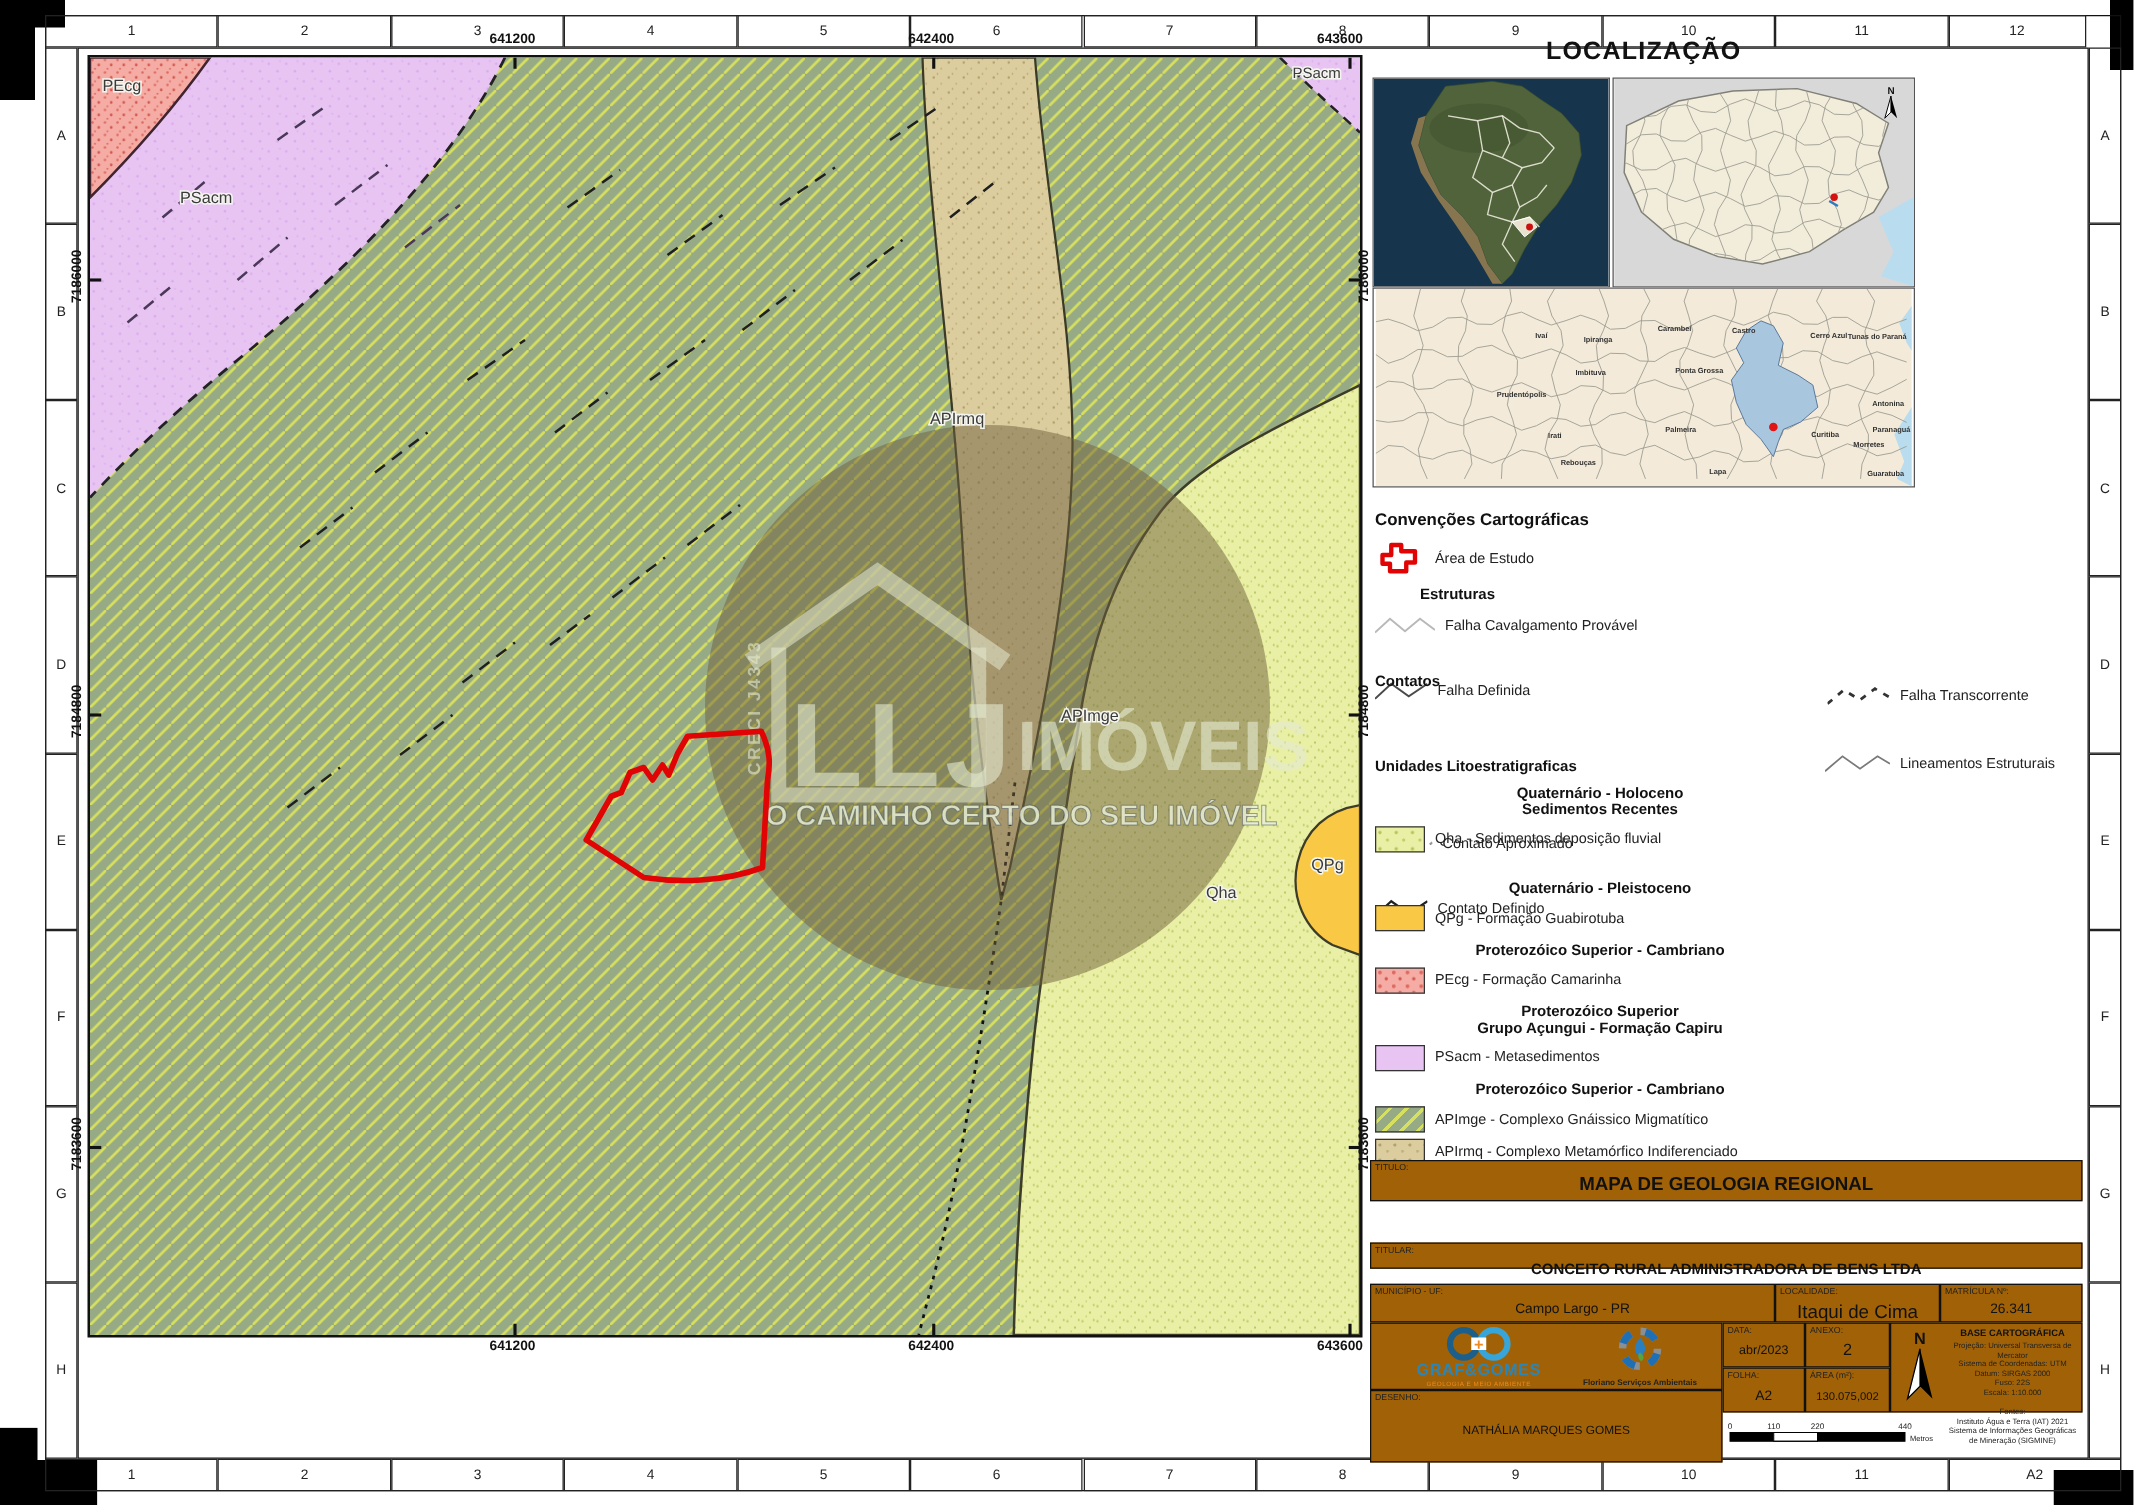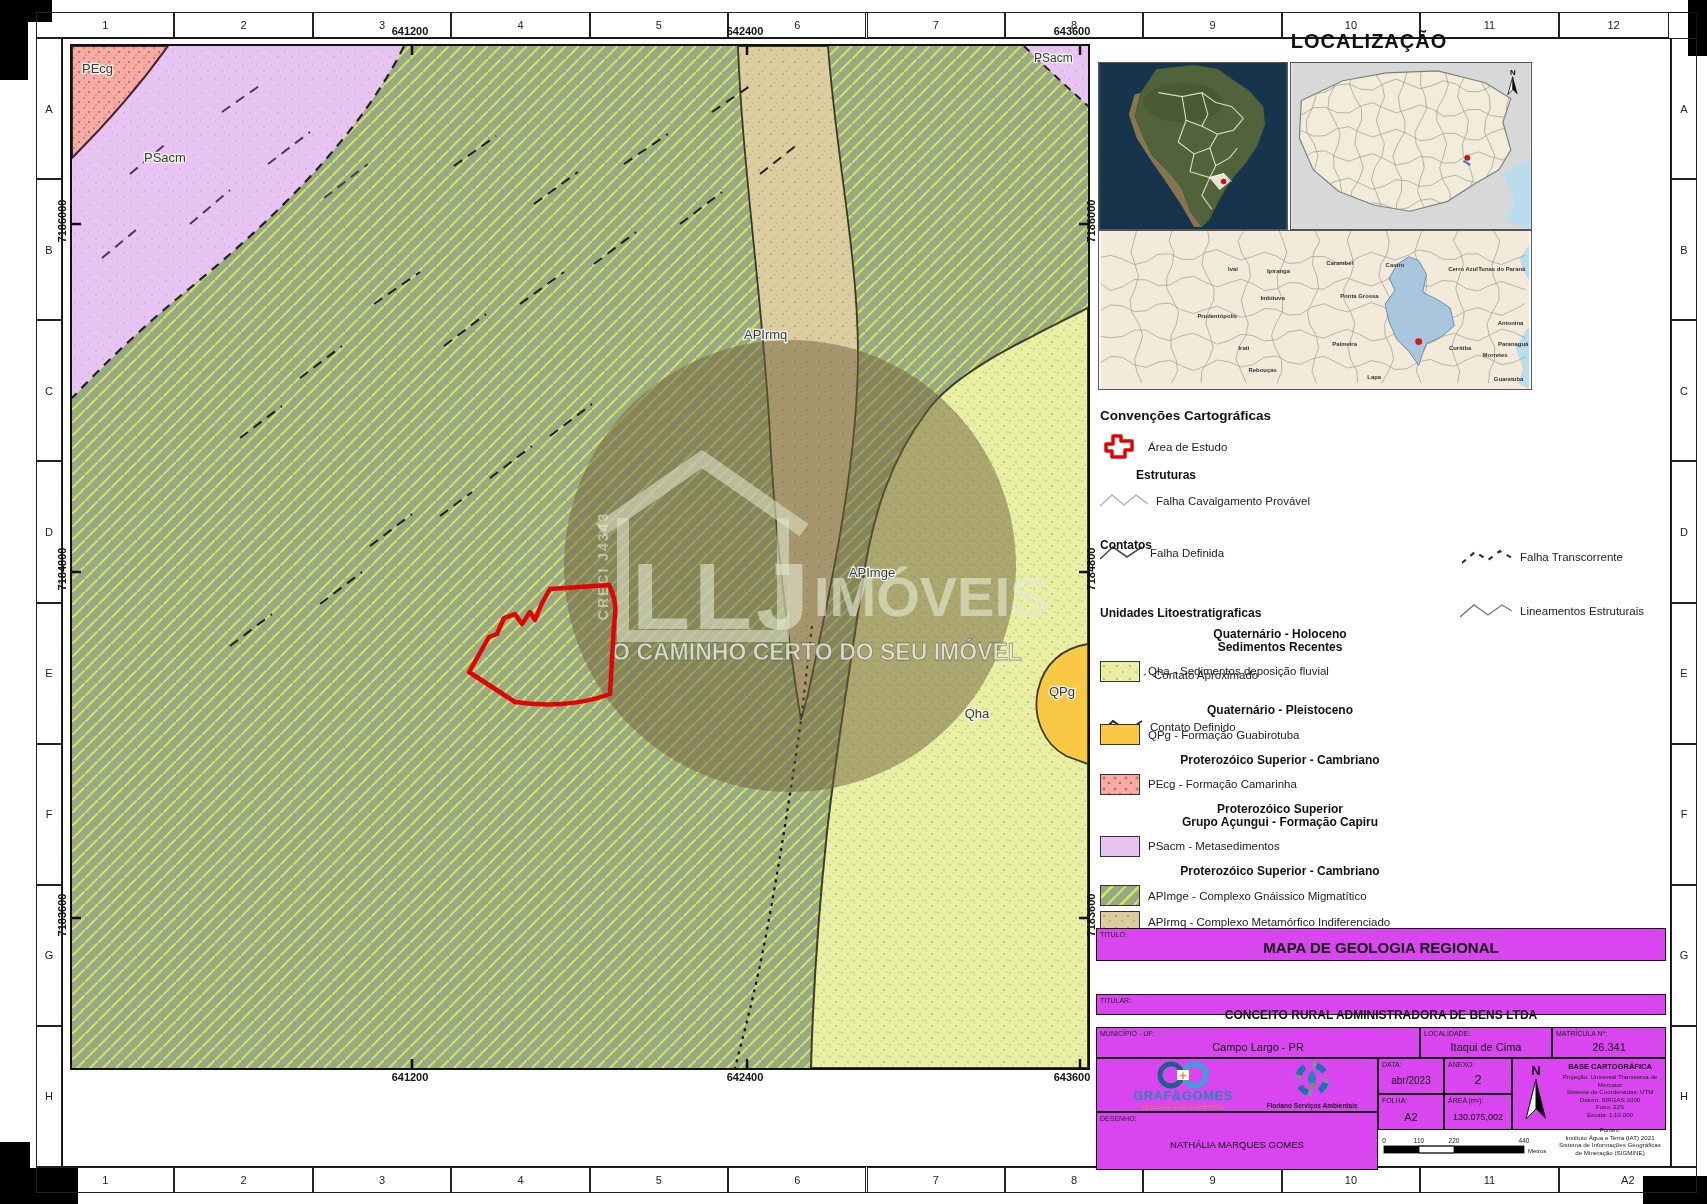--- a/index.html
+++ b/index.html
@@ -10,36 +10,36 @@
   .frame-outer{left:36px;top:12px;width:1659px;height:1179px;border:1.5px solid #111;}
   .frame-inner{left:62px;top:38px;width:1607px;height:1127px;border:1.5px solid #111;}
   .grid-cell{position:absolute;display:flex;align-items:center;justify-content:center;
              font-size:11px;color:#222;border:1px solid #222;box-sizing:border-box;background:transparent;}
   .corner{background:#000;}
   
   .map-frame{left:70px;top:44px;width:1016px;height:1022px;border:2px solid #111;box-sizing:content-box;}
   .coordX{position:absolute;width:70px;text-align:center;font-weight:bold;font-size:11px;color:#111;}
   .coordY{position:absolute;width:70px;text-align:center;font-weight:bold;font-size:11px;color:#111;transform:rotate(-90deg);}
   
-  .loc-title{left:1152px;top:30px;width:434px;text-align:center;font-size:20px;font-weight:bold;letter-spacing:1px;}
+  .loc-title{left:1098px;top:30px;width:434px;text-align:center;font-size:20px;font-weight:bold;letter-spacing:1px;}
   .inset{border:1px solid #555;box-sizing:border-box;background:#fff;}
   .lgd-h1{font-size:13.5px;font-weight:bold;}
   .lgd-h2{font-size:12px;font-weight:bold;}
   .lgd-label{font-size:11.5px;color:#222;}
   .lgd-ghead{position:relative;width:360px;text-align:center;font-size:12px;font-weight:bold;line-height:12.5px;}
   .lgd-row{position:relative;display:flex;align-items:center;gap:8px;height:26px;}
   .swatch{width:40px;height:21px;border:1px solid #333;box-sizing:border-box;flex:none;}
   .sw-qha{background:#e9efa4;background-image:radial-gradient(circle at 3px 4px, #b5c45e 1px, transparent 1.6px),radial-gradient(circle at 9px 10px, #c2cf6c 1px, transparent 1.5px);background-size:13px 13px;}
   .sw-qpg{background:#f9c845;}
   .sw-pecg{background:#f5aca5;background-image:radial-gradient(circle at 3px 3px, #dd6a60 1.2px, transparent 1.8px),radial-gradient(circle at 8px 8px, #d2574d 1px, transparent 1.6px);background-size:11px 11px;}
   .sw-psacm{background:#e8c4f3;}
   .sw-apimge{background:#96aa86;background-image:repeating-linear-gradient(135deg, transparent 0 7px, #d7df5f 7px 9.5px);}
   .sw-apirmq{background:#dccd9f;background-image:radial-gradient(circle at 3px 4px, #b3a06b 1px, transparent 1.5px),radial-gradient(circle at 9px 9px, #c2b07c 0.9px, transparent 1.4px);background-size:12px 12px;}
   
-  .tb-cell{position:absolute;border:1px solid #111;box-sizing:border-box;background:#d946ef;}
+  .tb-cell{position:absolute;border:1px solid #111;box-sizing:border-box;background:#a16207;}
   .tb-lab{position:absolute;left:3px;top:2px;font-size:7px;color:#222;}
   .tb-val{position:absolute;left:0;right:0;text-align:center;}
   .base-line{font-size:6.2px;line-height:7.6px;text-align:center;color:#222;}
   .muni-text{font-size:6px;font-weight:bold;fill:#333;}
 </style>
 </head>
 <body>
 
 <div class="sheet">
 
@@ -434,21 +434,21 @@
   <div class="tb-cell" style="left:1096px;top:994px;width:570px;height:21px;">
     <span class="tb-lab">TITULAR:</span>
     <div class="tb-val" style="top:13px;font-weight:bold;font-size:12px;">CONCEITO RURAL ADMINISTRADORA DE BENS LTDA</div>
   </div>
   <div class="tb-cell" style="left:1096px;top:1027px;width:324px;height:31px;">
     <span class="tb-lab">MUNICÍPIO - UF:</span>
     <div class="tb-val" style="top:13px;font-size:11px;">Campo Largo - PR</div>
   </div>
   <div class="tb-cell" style="left:1420px;top:1027px;width:132px;height:31px;">
     <span class="tb-lab">LOCALIDADE:</span>
-    <div class="tb-val" style="top:13px;font-size:11px;">Itaqui de Cima</div>
+    <div class="tb-val" style="top:13px;font-size:15px;">Itaqui de Cima</div>
   </div>
   <div class="tb-cell" style="left:1552px;top:1027px;width:114px;height:31px;">
     <span class="tb-lab">MATRÍCULA Nº:</span>
     <div class="tb-val" style="top:13px;font-size:11px;">26.341</div>
   </div>
 
   <div class="tb-cell" style="left:1096px;top:1058px;width:282px;height:54px;">
     <svg width="140" height="52" viewBox="0 0 140 52" style="position:absolute;left:18px;top:1px;">
       <circle cx="56" cy="15" r="11" fill="none" stroke="#1c5f8a" stroke-width="5"></circle>
       <circle cx="80" cy="15" r="11" fill="none" stroke="#37a5d8" stroke-width="5"></circle>

